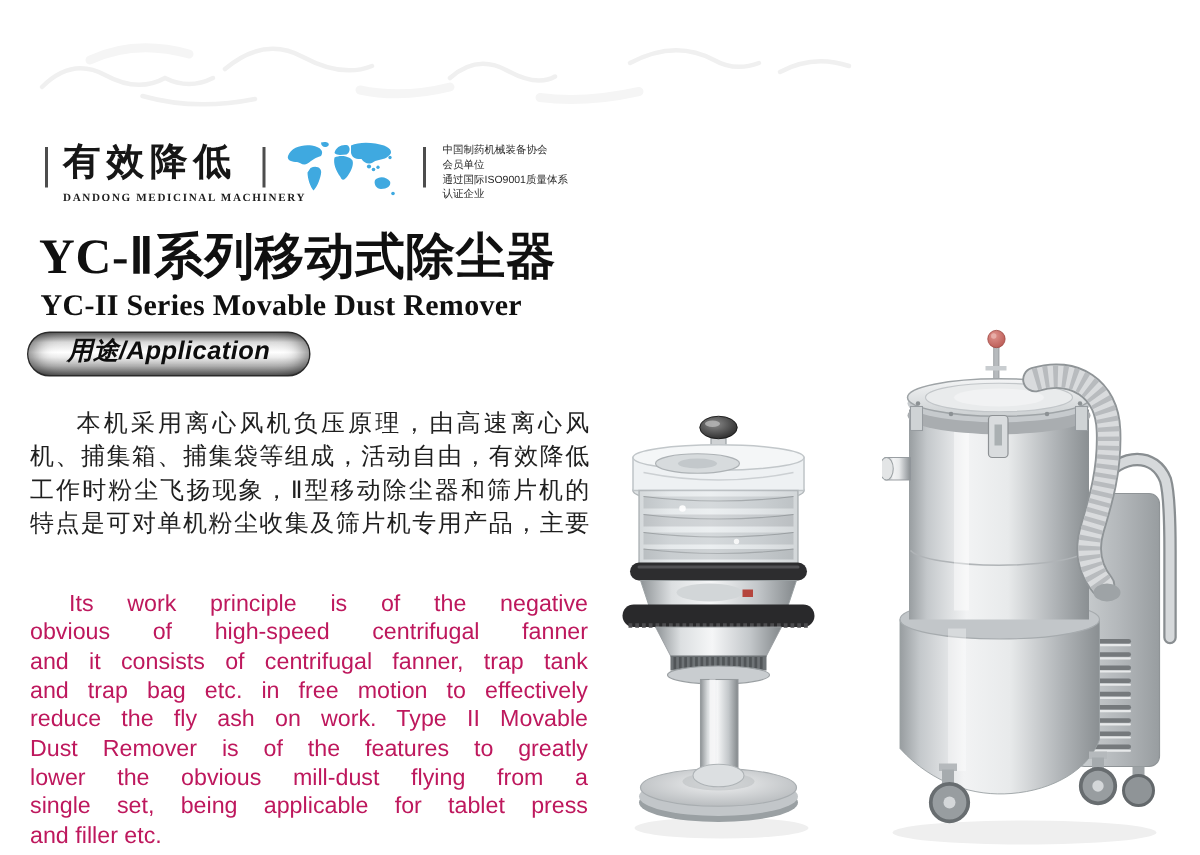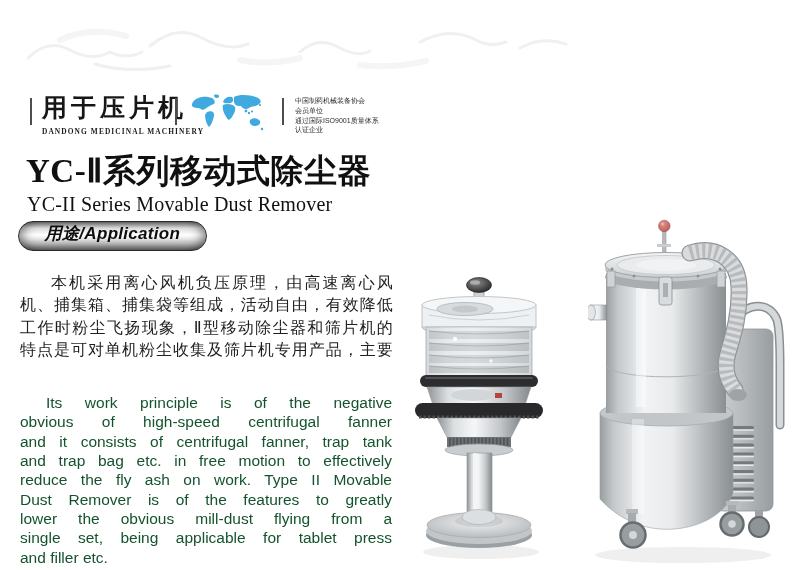--- a/index.html
+++ b/index.html
@@ -17,36 +17,36 @@
   .logo-en{font-family:"Liberation Serif","DejaVu Serif",serif;font-weight:bold;
            font-size:7.4px;letter-spacing:1.1px;color:#1c1c1c;margin-top:3px;white-space:nowrap;}
   .map{position:absolute;left:189px;top:94px;}
   .assoc{position:absolute;left:295px;top:96px;width:90px;color:#2a2a2a;}
   .assoc .line{font-size:7px;line-height:9.8px;text-align:left;white-space:nowrap;}
   
   .title-cn{position:absolute;left:26px;top:149px;margin:0;
             font-family:Liberation Serif, serif;font-weight:900;
             font-size:33px;letter-spacing:0.5px;color:#101010;white-space:nowrap;}
   .title-en{position:absolute;left:27px;top:193px;margin:0;
-            font-family:"Liberation Serif","DejaVu Serif",serif;font-weight:normal;
+            font-family:"Liberation Serif","DejaVu Serif",serif;font-weight:bold;
             font-size:20px;letter-spacing:0.2px;color:#101010;white-space:nowrap;}
   
   .badge{position:absolute;left:18px;top:221px;width:189px;height:30px;border-radius:16px;
          border:1.5px solid #2a2a2a;box-sizing:border-box;
          background:linear-gradient(180deg,#6e6e6e 0%,#dcdcdc 22%,#ffffff 46%,#ececec 58%,#b2b2b2 78%,#5f5f5f 100%);
          box-shadow:inset 10px 0 12px -7px rgba(0,0,0,.5), inset -10px 0 12px -7px rgba(0,0,0,.5);
          display:flex;align-items:flex-start;justify-content:center;font-style:italic;}
   .badge span{font-size:17px;font-weight:bold;color:#0d0d0d;letter-spacing:0.3px;}
   
   .para{position:absolute;left:20px;width:373px;}
   .para .line{display:block;text-align:justify;text-align-last:justify;}
   .para .line.last{text-align-last:left;}
   .para-cn{top:272px;font-size:16px;line-height:22.4px;color:#1f1f1f;letter-spacing:0.2px;}
   .para-cn .line.first{text-indent:31px;}
-  .para-en{top:393px;width:372px;font-size:15.5px;line-height:19.35px;color:#14532d;}
+  .para-en{top:393px;width:372px;font-size:15.5px;line-height:19.35px;color:#be185d;}
   .para-en .line.first{text-indent:26px;}
   
   .machine-left{position:absolute;left:403px;top:265px;}
   .machine-right{position:absolute;left:588px;top:217px;}
 </style>
 </head>
 <body>
 
 <div class="page">
 
@@ -62,21 +62,21 @@
     <g fill="none" stroke="#f5f5f5" stroke-width="6" stroke-linecap="round">
       <path d="M60,40 q30,-14 66,-4"></path>
       <path d="M240,60 q28,6 60,-2"></path>
       <path d="M360,65 q30,4 66,-4"></path>
     </g>
   </svg>
 
   <div class="logo-row">
     <div class="vbar vbar1"></div>
     <div class="logo-text">
-      <div class="logo-cn">用于压片机</div>
+      <div class="logo-cn">有效降低</div>
       <div class="logo-en">DANDONG MEDICINAL MACHINERY</div>
     </div>
     <div class="vbar vbar2"></div>
     <svg class="map" width="76" height="38" viewBox="0 0 74 38">
       <g fill="#3FA9E0">
         <path d="M2,10 C4,4 12,2 18,3 C24,4 26,7 24,10 C20,11 18,13 15,15 C12,17 10,14 8,14 C5,14 1,13 2,10 Z"></path>
         <path d="M24,1 C27,0 30,1 29,3 C27,5 24,4 24,1 Z"></path>
         <path d="M17,18 C21,16 25,18 24,22 C23,27 21,31 19,33 C17,31 15,25 15,21 Z"></path>
         <path d="M33,8 C34,4 38,2 42,3 C44,5 43,8 41,9 C38,9 35,10 33,8 Z"></path>
         <path d="M33,11 C37,9 43,10 45,13 C46,16 44,20 42,23 C40,26 38,27 37,24 C34,20 32,15 33,11 Z"></path>

